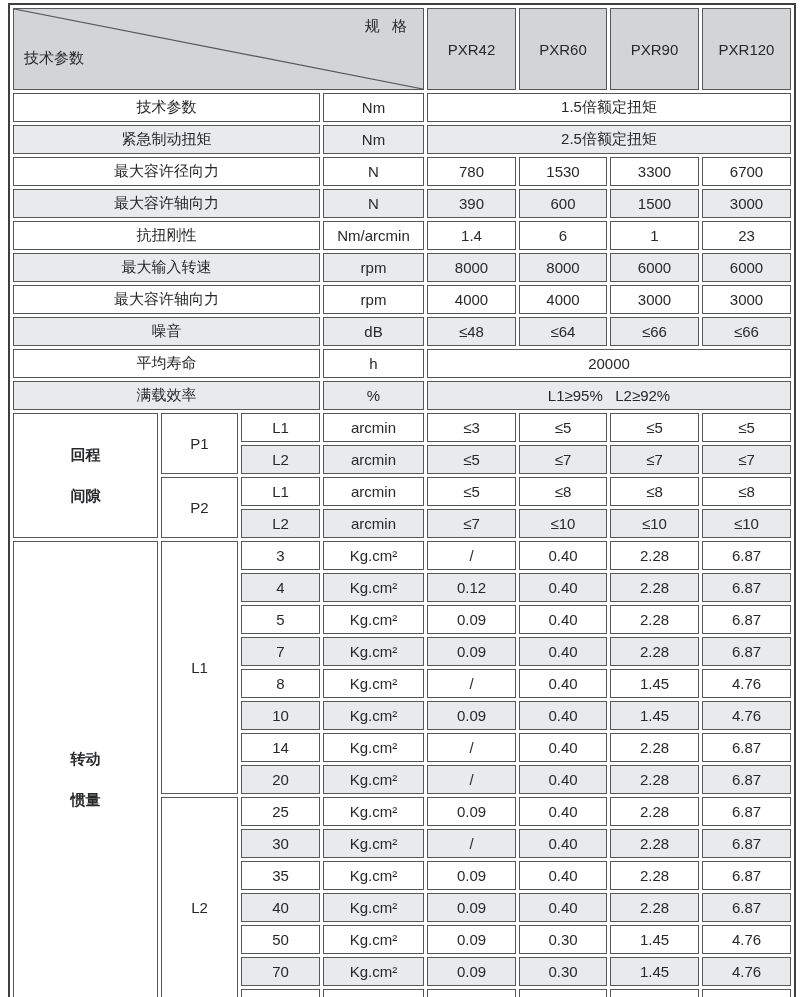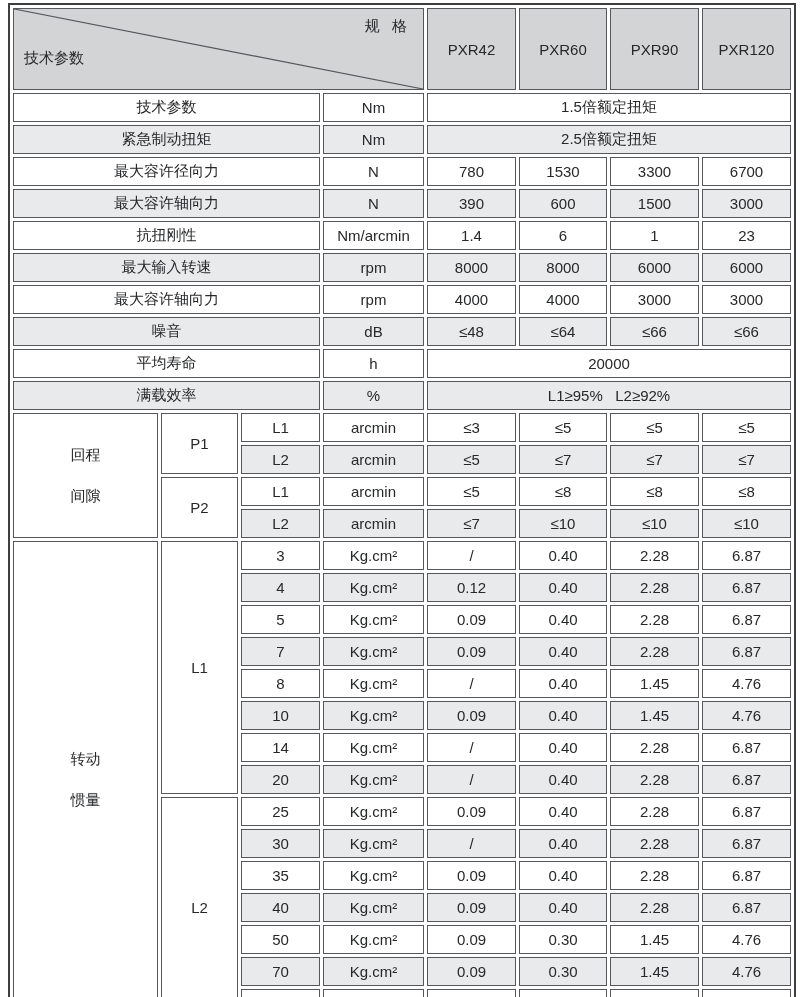--- a/index.html
+++ b/index.html
@@ -6,21 +6,21 @@
   .page{padding:3px 8px 0 8px;box-sizing:border-box;font-family:"Liberation Sans","DejaVu Sans",sans-serif;}
   table{border-collapse:separate;border-spacing:3px;table-layout:fixed;width:784px;
         border:2px solid #3d3f41;background:#ffffff;}
   td{border:1px solid #55575a;text-align:center;vertical-align:middle;
      font-size:15px;color:#27282a;height:27px;padding:0 2px;box-sizing:content-box;overflow:hidden;}
   thead td{height:54px;background:#d3d4d6;font-size:15px;}
   tbody tr.odd  td{background:#ffffff;}
   tbody tr.even td{background:#e9eaec;}
   tbody td.lbl{background:#e9eaec;}
   tbody td.wcell{background:#ffffff;}
-  td.ml{white-space:pre-line;line-height:2.7;font-size:15px;}
+  td.ml{white-space:pre-line;line-height:2.7;font-size:15px;font-weight:bold;}
   td.pre{white-space:pre;}
   td.corner{position:relative;padding:13px;}
   td.corner svg{position:absolute;left:0;top:0;width:100%;height:100%;display:block;}
   .c-tr{position:absolute;top:8px;right:12px;letter-spacing:4px;}
   .c-bl{position:absolute;left:10px;bottom:21px;}
 </style>
 </head>
 <body>
 
 <div class="page">

